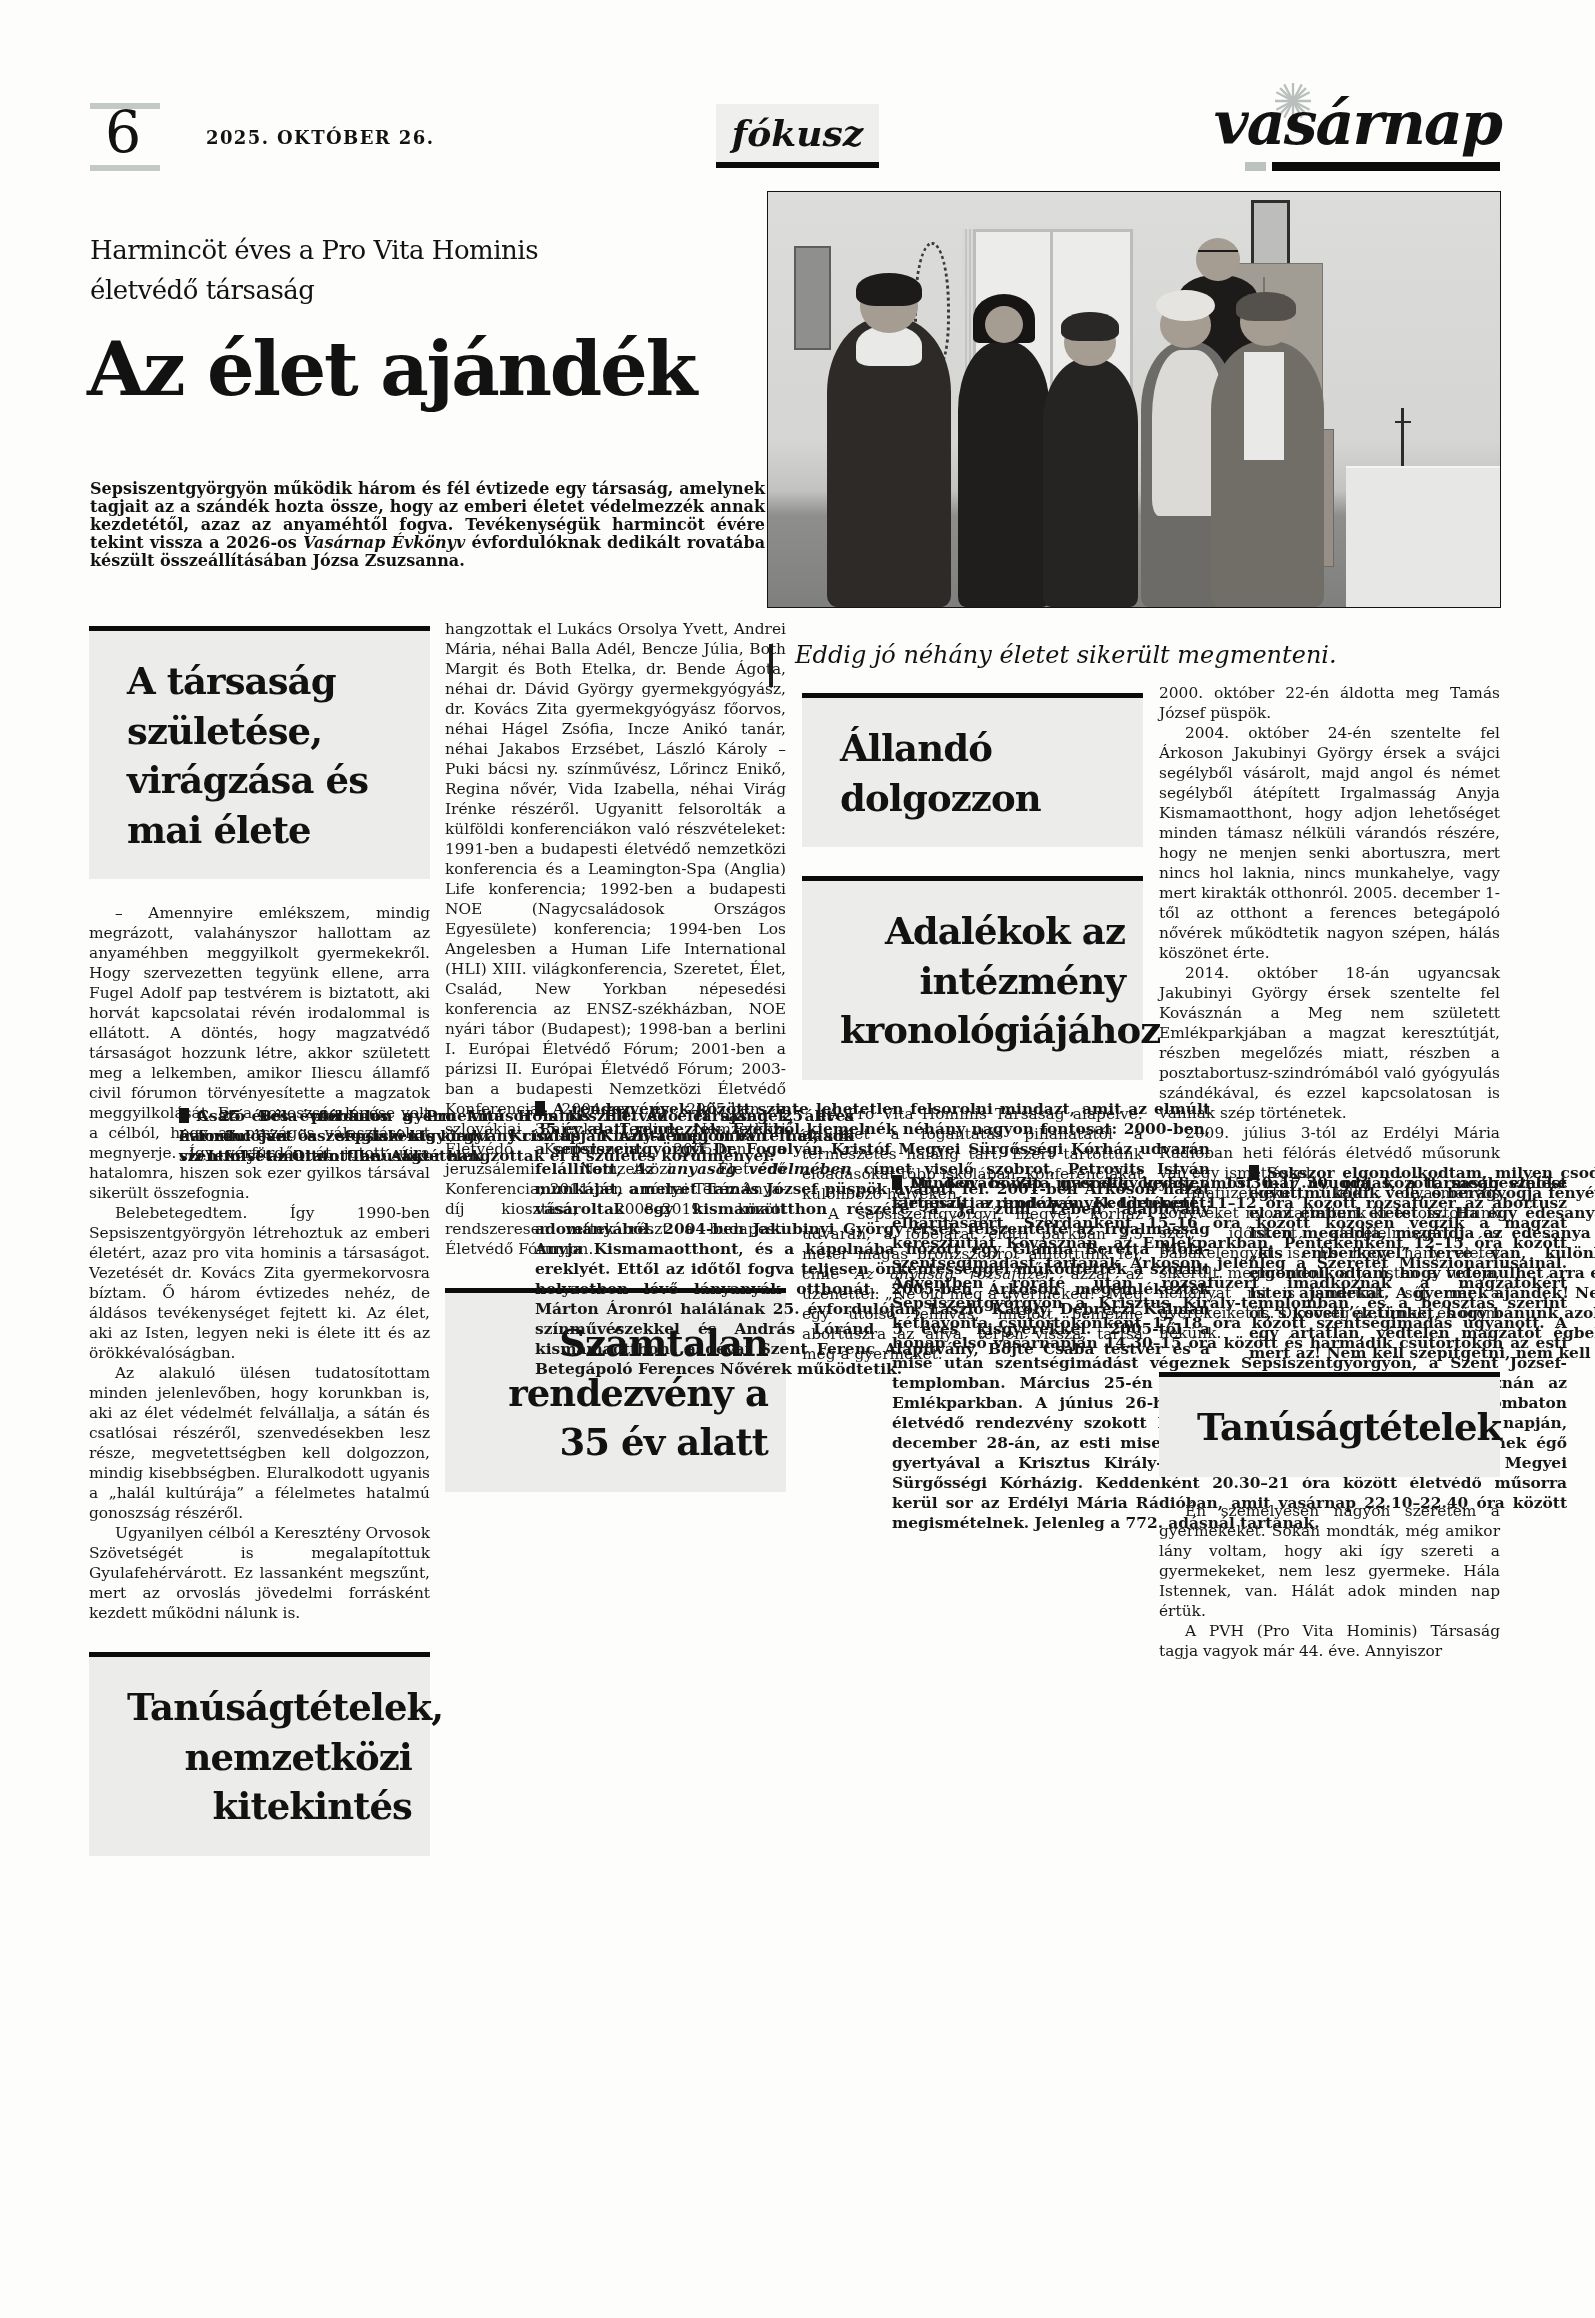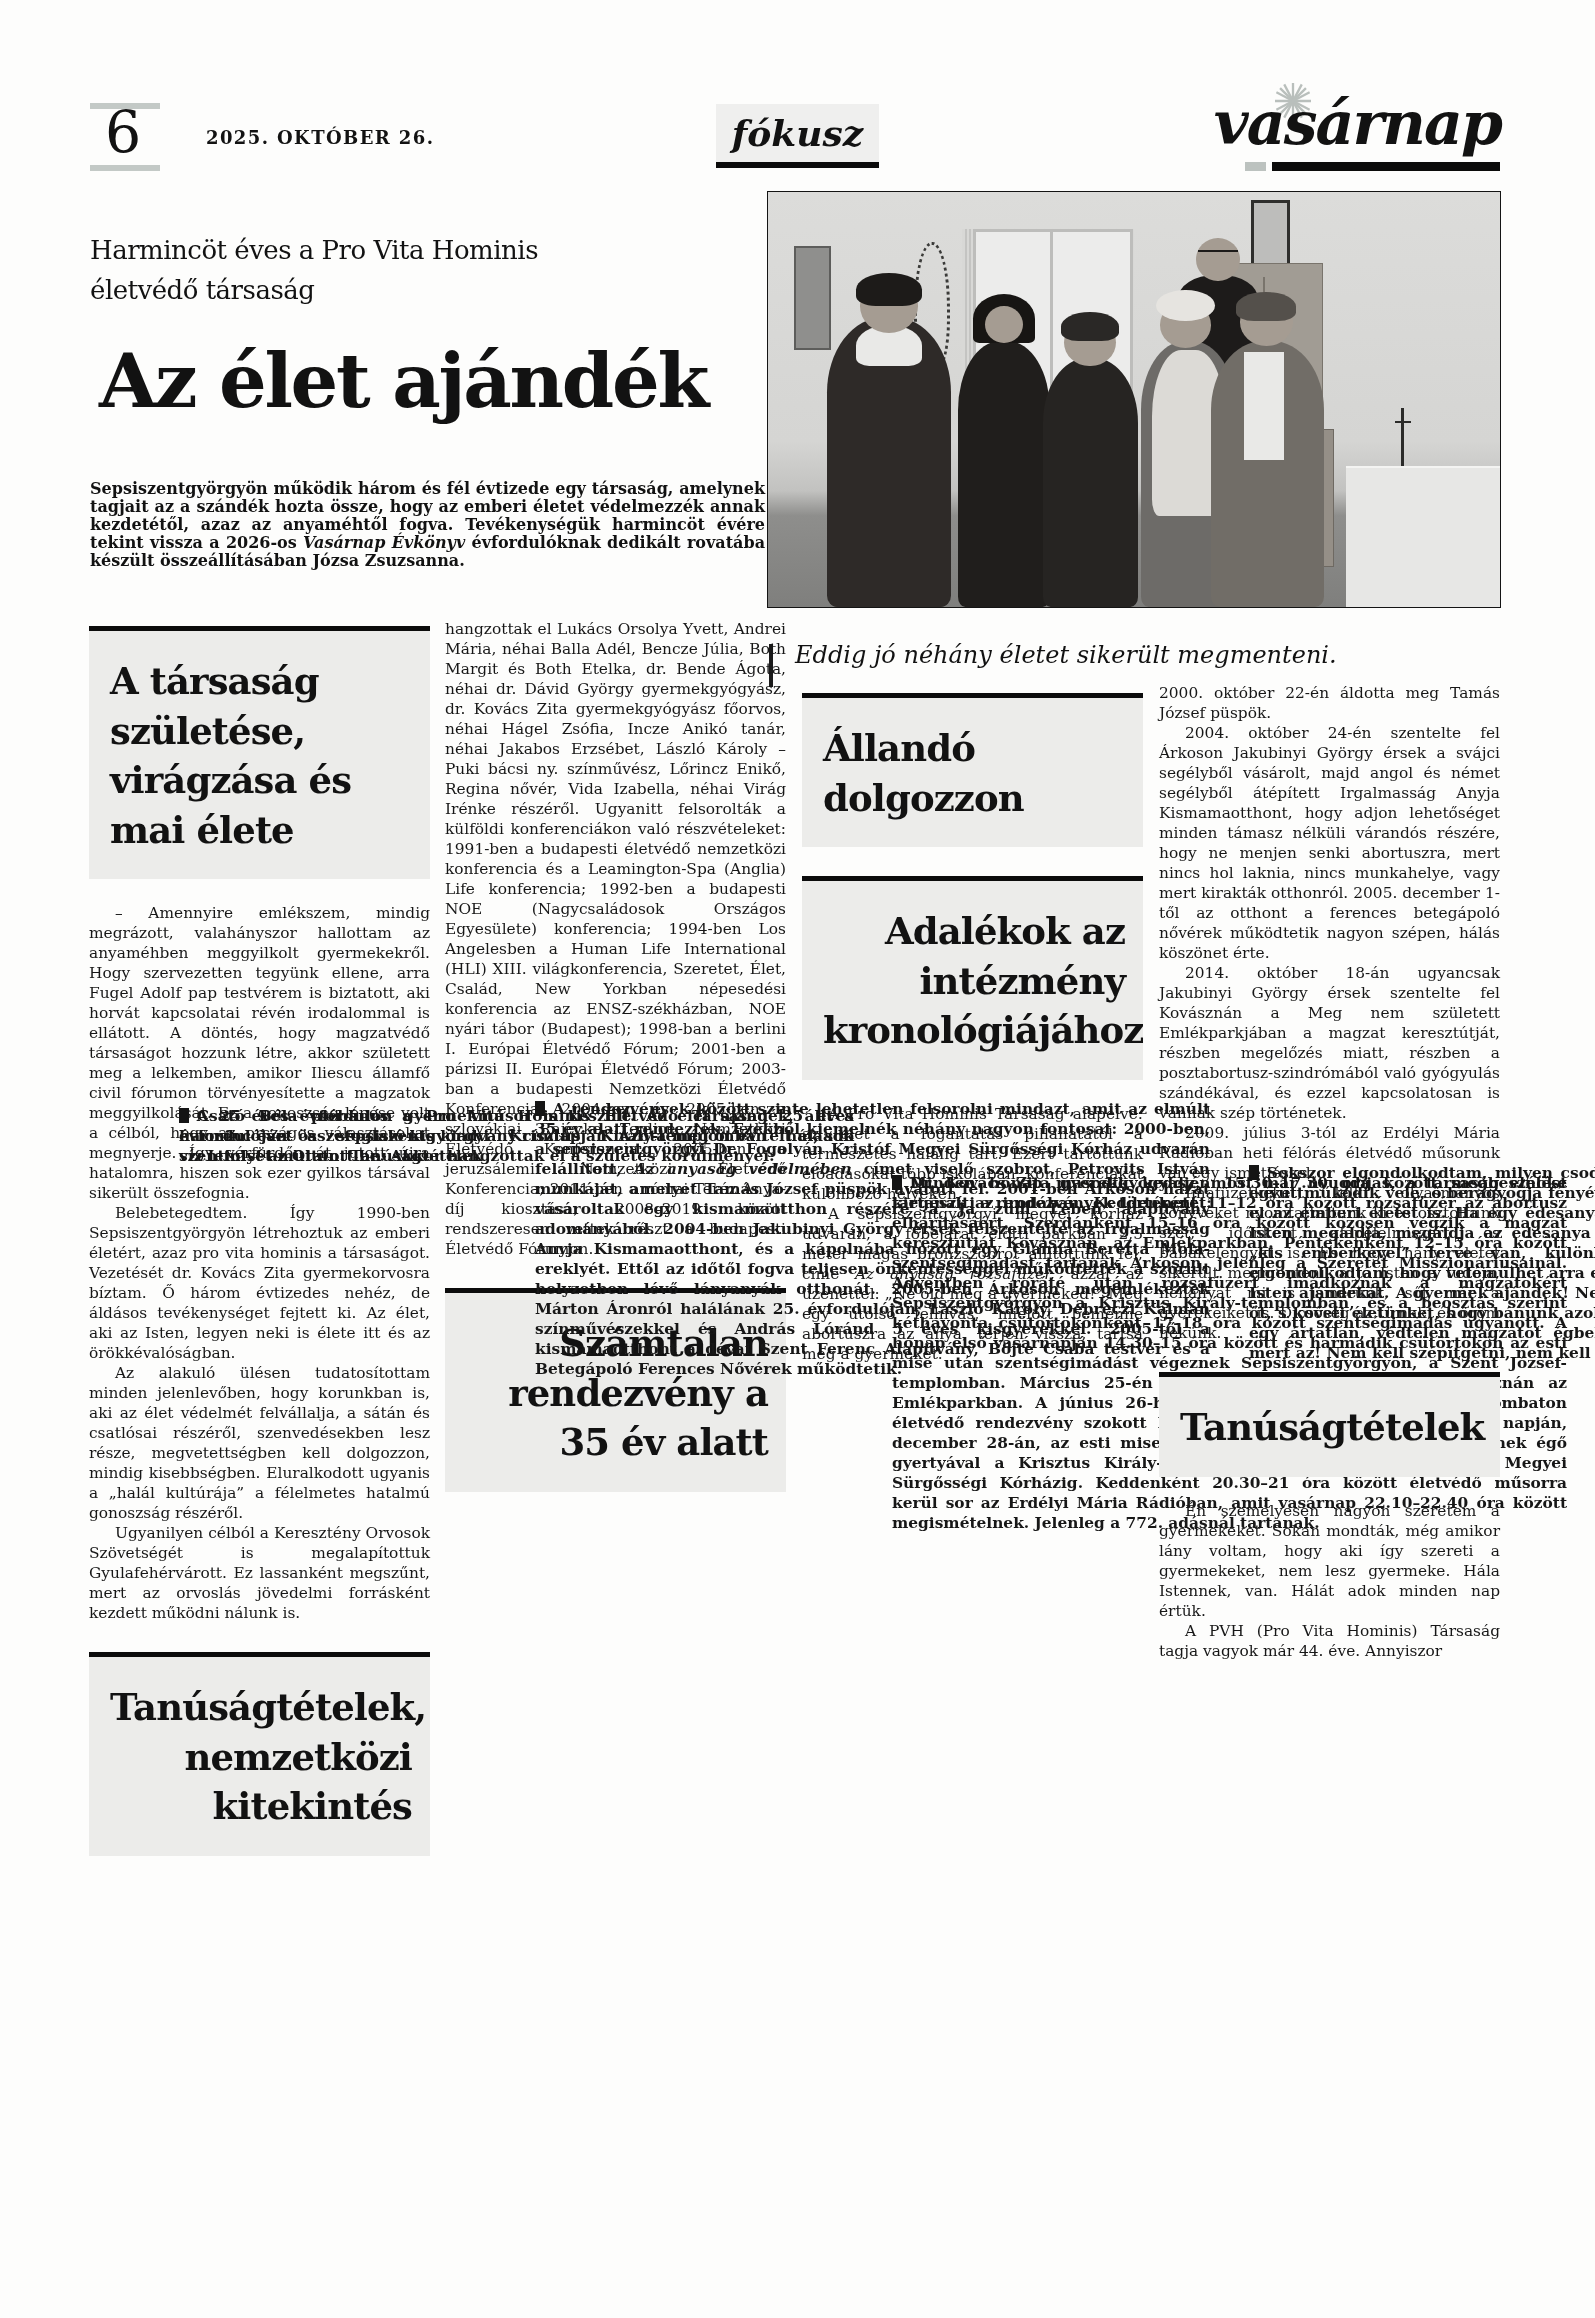--- a/index.html
+++ b/index.html
@@ -15,21 +15,21 @@
   .section-box span{font-style:italic;font-weight:bold;font-size:36px;}
   .masthead{position:absolute;left:1225px;top:93px;width:276px;height:77px;}
   .mast-text{position:absolute;right:0;top:0;font-style:italic;font-weight:bold;font-size:60px;line-height:1;
         letter-spacing:-1.9px;}
   .mast-bar{position:absolute;left:47px;right:0.9px;bottom:-0.9px;height:9.3px;background:#0b0b0b;}
   .mast-sq{position:absolute;left:19.6px;bottom:-0.9px;width:21.5px;height:9.3px;background:#bcc2bf;}
   .starburst{position:absolute;left:50px;top:-10.3px;}
   
   .kicker{position:absolute;left:90px;top:216px;width:598px;font-size:26px;line-height:1.55;
         font-weight:normal;white-space:pre-line;letter-spacing:-0.5px;margin-top:14px;}
-  .headline{position:absolute;left:87px;top:330px;width:678px;margin:12px;font-size:75px;line-height:1.05;
+  .headline{position:absolute;left:87px;top:330px;width:678px;margin:0;font-size:75px;line-height:1.05;
         font-weight:bold;letter-spacing:-2.3px;}
   .lead{position:absolute;left:90px;top:480px;width:675px;margin:0;font-size:16px;line-height:18px;
         font-weight:bold;text-align:justify;}
   
   .photo{position:absolute;left:767px;top:191px;width:732px;height:415px;border:1.4px solid #141414;
         background:linear-gradient(#dcdcda 0%,#d5d5d3 60%,#c2c2c0 72%,#8e8e8c 78%,#7f7f7d 100%);overflow:hidden;}
   .photo div{position:absolute;}
   .ph-window{left:28%;top:9%;width:21%;height:56%;background:#ececeb;border:3.3px solid #bdbdbb;}
   .ph-window:before{content:"";position:absolute;left:48%;top:0;bottom:0;width:3.3px;background:#bdbdbb;}
   .ph-curtain-l{left:26.5%;top:9%;width:6%;height:50%;background:repeating-linear-gradient(90deg,#d8d8d6 0 2.8px,#c4c4c2 2.8px 4.7px);}
@@ -65,21 +65,21 @@
   .f6{left:60.5%;top:36%;width:15.5%;height:64%;background:#716d67;}
   .f6-shirt{left:65%;top:38.5%;width:5.5%;height:26%;background:#e9e9e7;}
   .f6-head{left:64.5%;top:25.5%;width:7.2%;height:11.5%;}
   .f6-hair{left:64%;top:24%;width:8.2%;height:7%;background:#54504b;border-radius:50% 50% 30% 30%;}
   
   .caption{position:absolute;left:769px;top:641px;width:729px;}
   .cap-bar{position:absolute;left:0;top:2.8px;width:4.2px;height:43px;background:#1a1a1a;}
   .cap-text{margin:0 0 0 26px;font-style:italic;font-size:24px;line-height:1.2;}
   
   .col{position:absolute;width:341px;}
-  .sec-head{border-top:5.1px solid #0c0c0c;background:#ececea;padding:26px 18px 24px 21px;
+  .sec-head{border-top:5.1px solid #0c0c0c;background:#ececea;padding:26px 18px 24px 38px;
         font-weight:bold;font-size:37px;line-height:1.34;letter-spacing:-0.9px;margin:0 0 24px 0;}
   .col .sec-head + .p{margin-top:0;}
   .col .p + .sec-head{margin-top:29px;text-align:right;}
   .p{margin:0;font-size:15.4px;line-height:20px;text-align:justify;color:#171717;}
   .p.ind{text-indent:26px;}
   .mk{display:inline-block;width:9.8px;height:14.5px;background:#141414;margin-right:8px;vertical-align:-1.9px;}
   em{font-style:italic;}
 </style>
 </head>
 <body>

